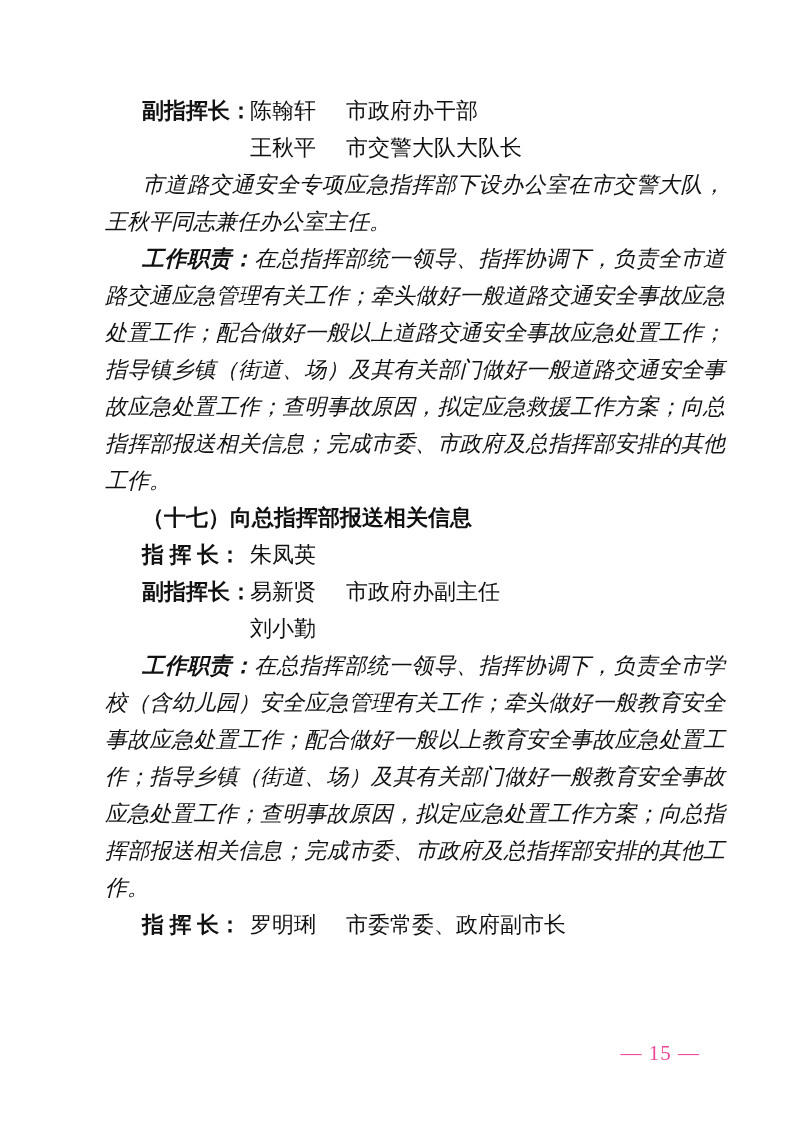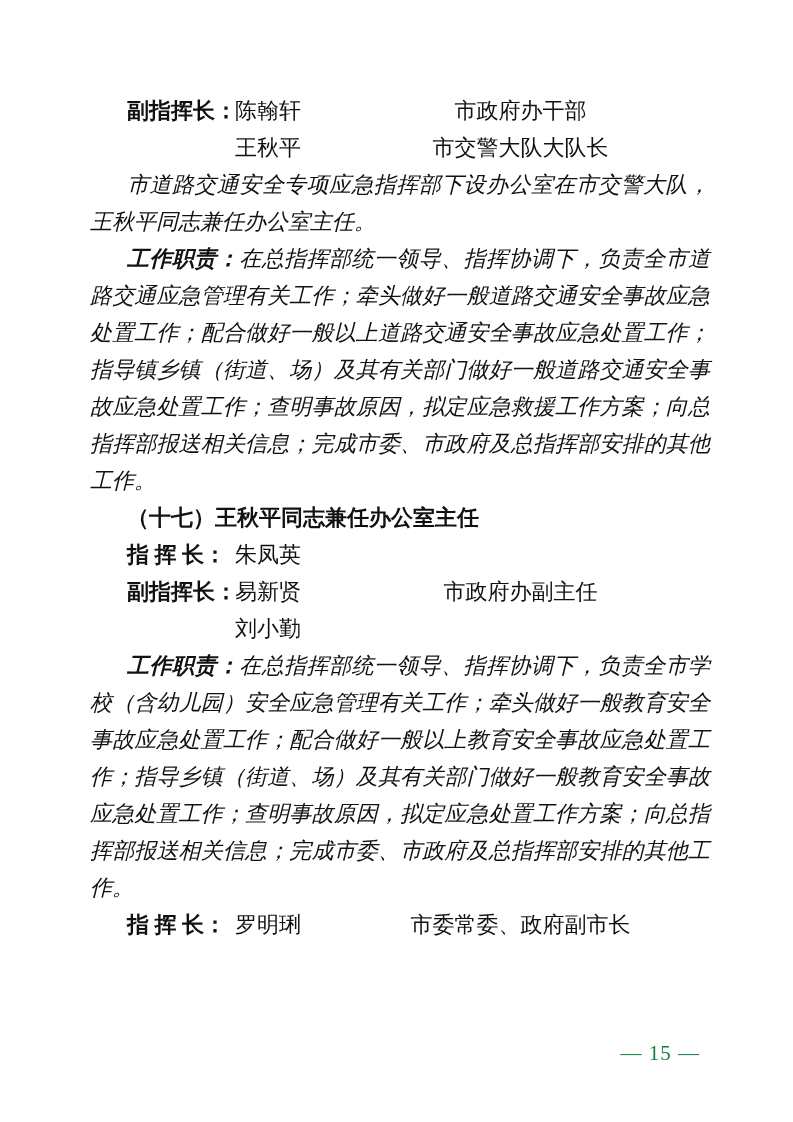--- a/index.html
+++ b/index.html
@@ -12,21 +12,21 @@
     width: 793px;
     height: 1122px;
     margin: 0 auto;
     background: #ffffff;
     font-family: "Liberation Serif", "DejaVu Serif", serif;
     color: #111111;
     overflow: hidden;
   }
   .content {
     position: absolute;
-    left: 90px;
+    left: 105px;
     top: 92px;
     width: 620px;
   }
   .content > * {
     margin: 0;
     font-size: 22px;
     line-height: 37px;
   }
   .para {
     text-align: justify;
@@ -53,30 +53,29 @@
     white-space: nowrap;
   }
   .roster-name {
     width: 96px;
     flex: 0 0 96px;
     white-space: nowrap;
   }
   .roster-title {
     flex: 1 1 auto;
     white-space: nowrap;
-    text-align: center;
   }
   .page-number {
     position: absolute;
     top: 1040px;
     right: 93px;
     font-size: 21px;
     line-height: 26px;
     font-family: "Liberation Serif", "DejaVu Serif", serif;
-    color: #15803d;
+    color: #ec4899;
     letter-spacing: 1px;
   }
 </style>
 </head>
 <body>
 
 <div class="page">
   <div class="content">
 
     <div class="roster-line">
@@ -87,21 +86,21 @@
     <div class="roster-line">
       <span class="roster-label"></span>
       <span class="roster-name">王秋平</span>
       <span class="roster-title">市交警大队大队长</span>
     </div>
 
     <p class="para">市道路交通安全专项应急指挥部下设办公室在市交警大队，王秋平同志兼任办公室主任。</p>
 
     <p class="para"><span class="bold-lead">工作职责：</span><span>在总指挥部统一领导、指挥协调下，负责全市道路交通应急管理有关工作；牵头做好一般道路交通安全事故应急处置工作；配合做好一般以上道路交通安全事故应急处置工作；指导镇乡镇（街道、场）及其有关部门做好一般道路交通安全事故应急处置工作；查明事故原因，拟定应急救援工作方案；向总指挥部报送相关信息；完成市委、市政府及总指挥部安排的其他工作。</span></p>
 
-    <h3 class="heading">（十七）王秋平同志兼任办公室主任</h3>
+    <h3 class="heading">（十七）向总指挥部报送相关信息</h3>
 
     <div class="roster-line">
       <span class="roster-label">指 挥 长：</span>
       <span class="roster-name">朱凤英</span>
     </div>
     <div class="roster-line">
       <span class="roster-label">副指挥长：</span>
       <span class="roster-name">易新贤</span>
       <span class="roster-title">市政府办副主任</span>
     </div>

